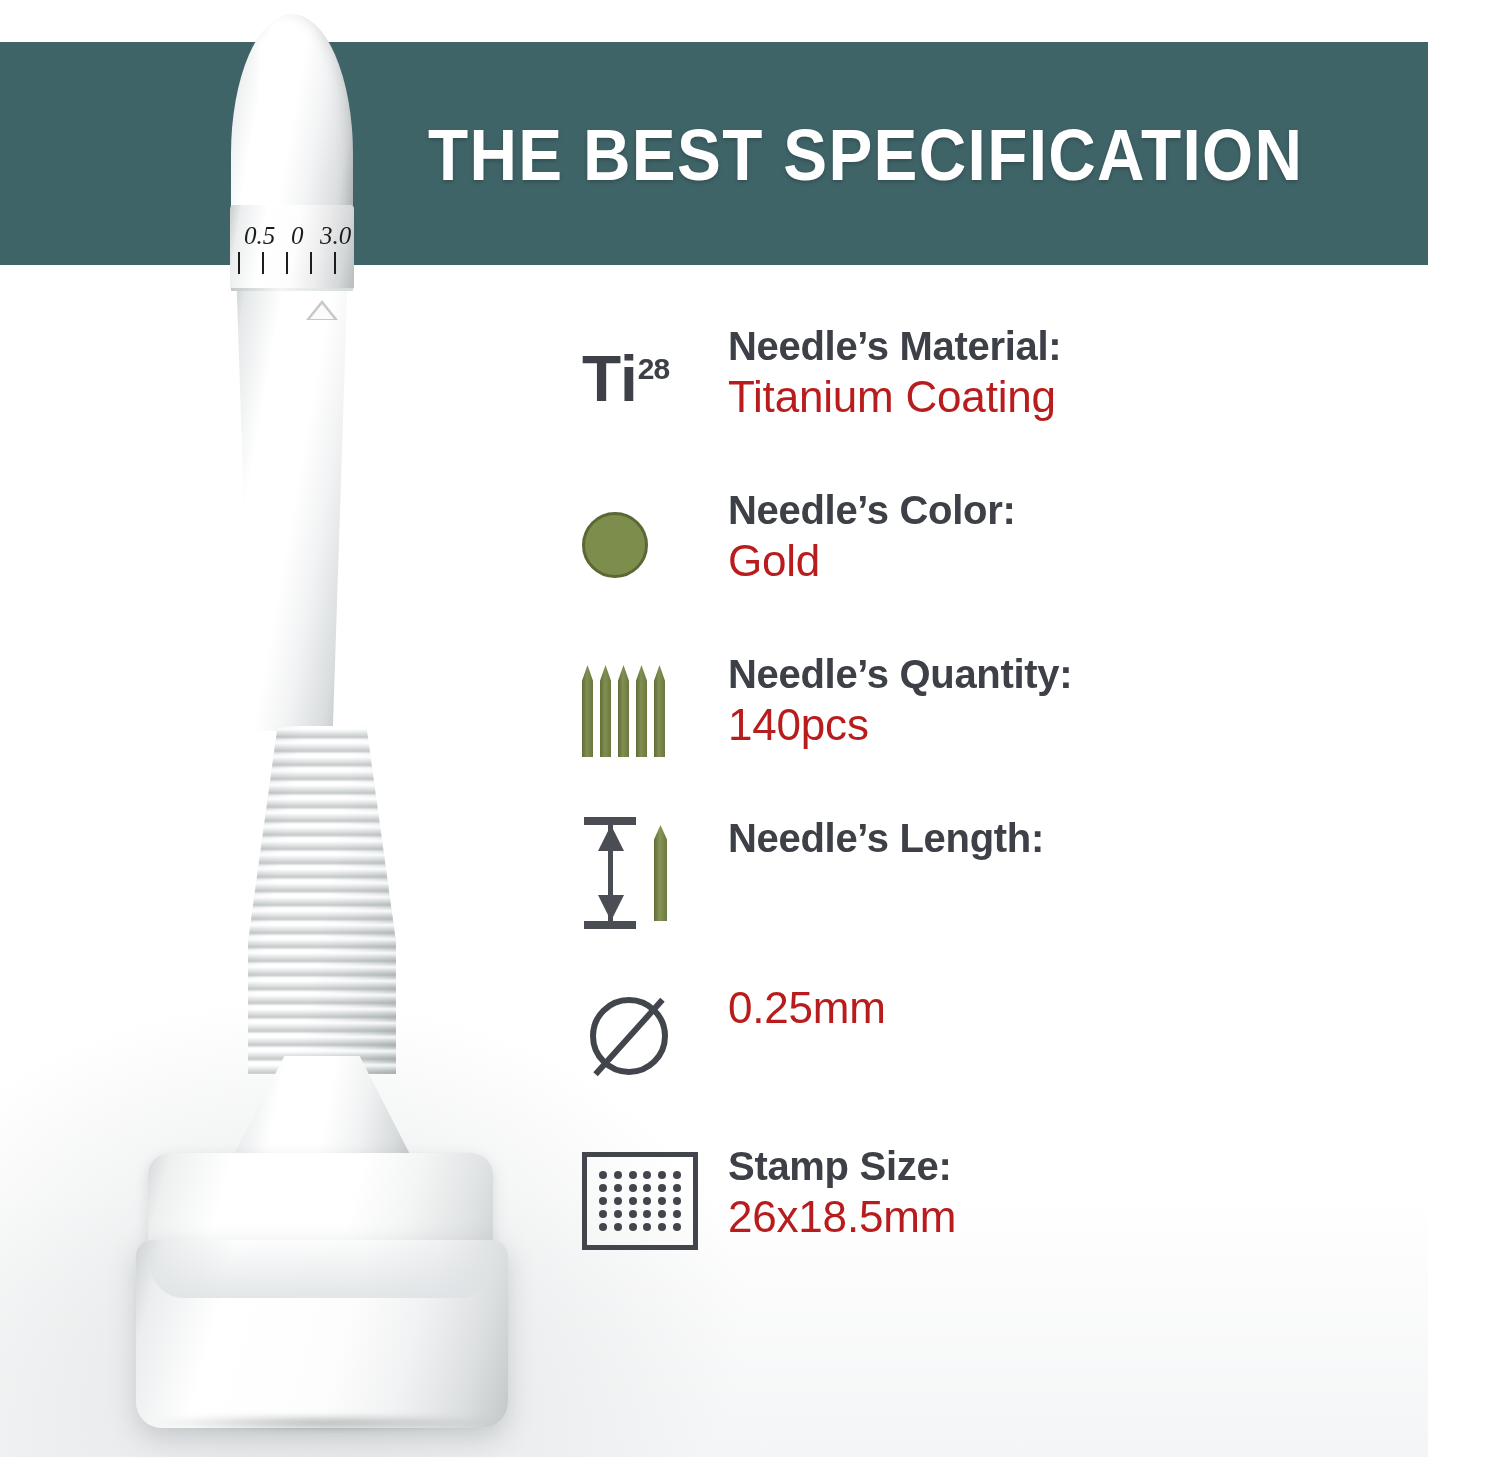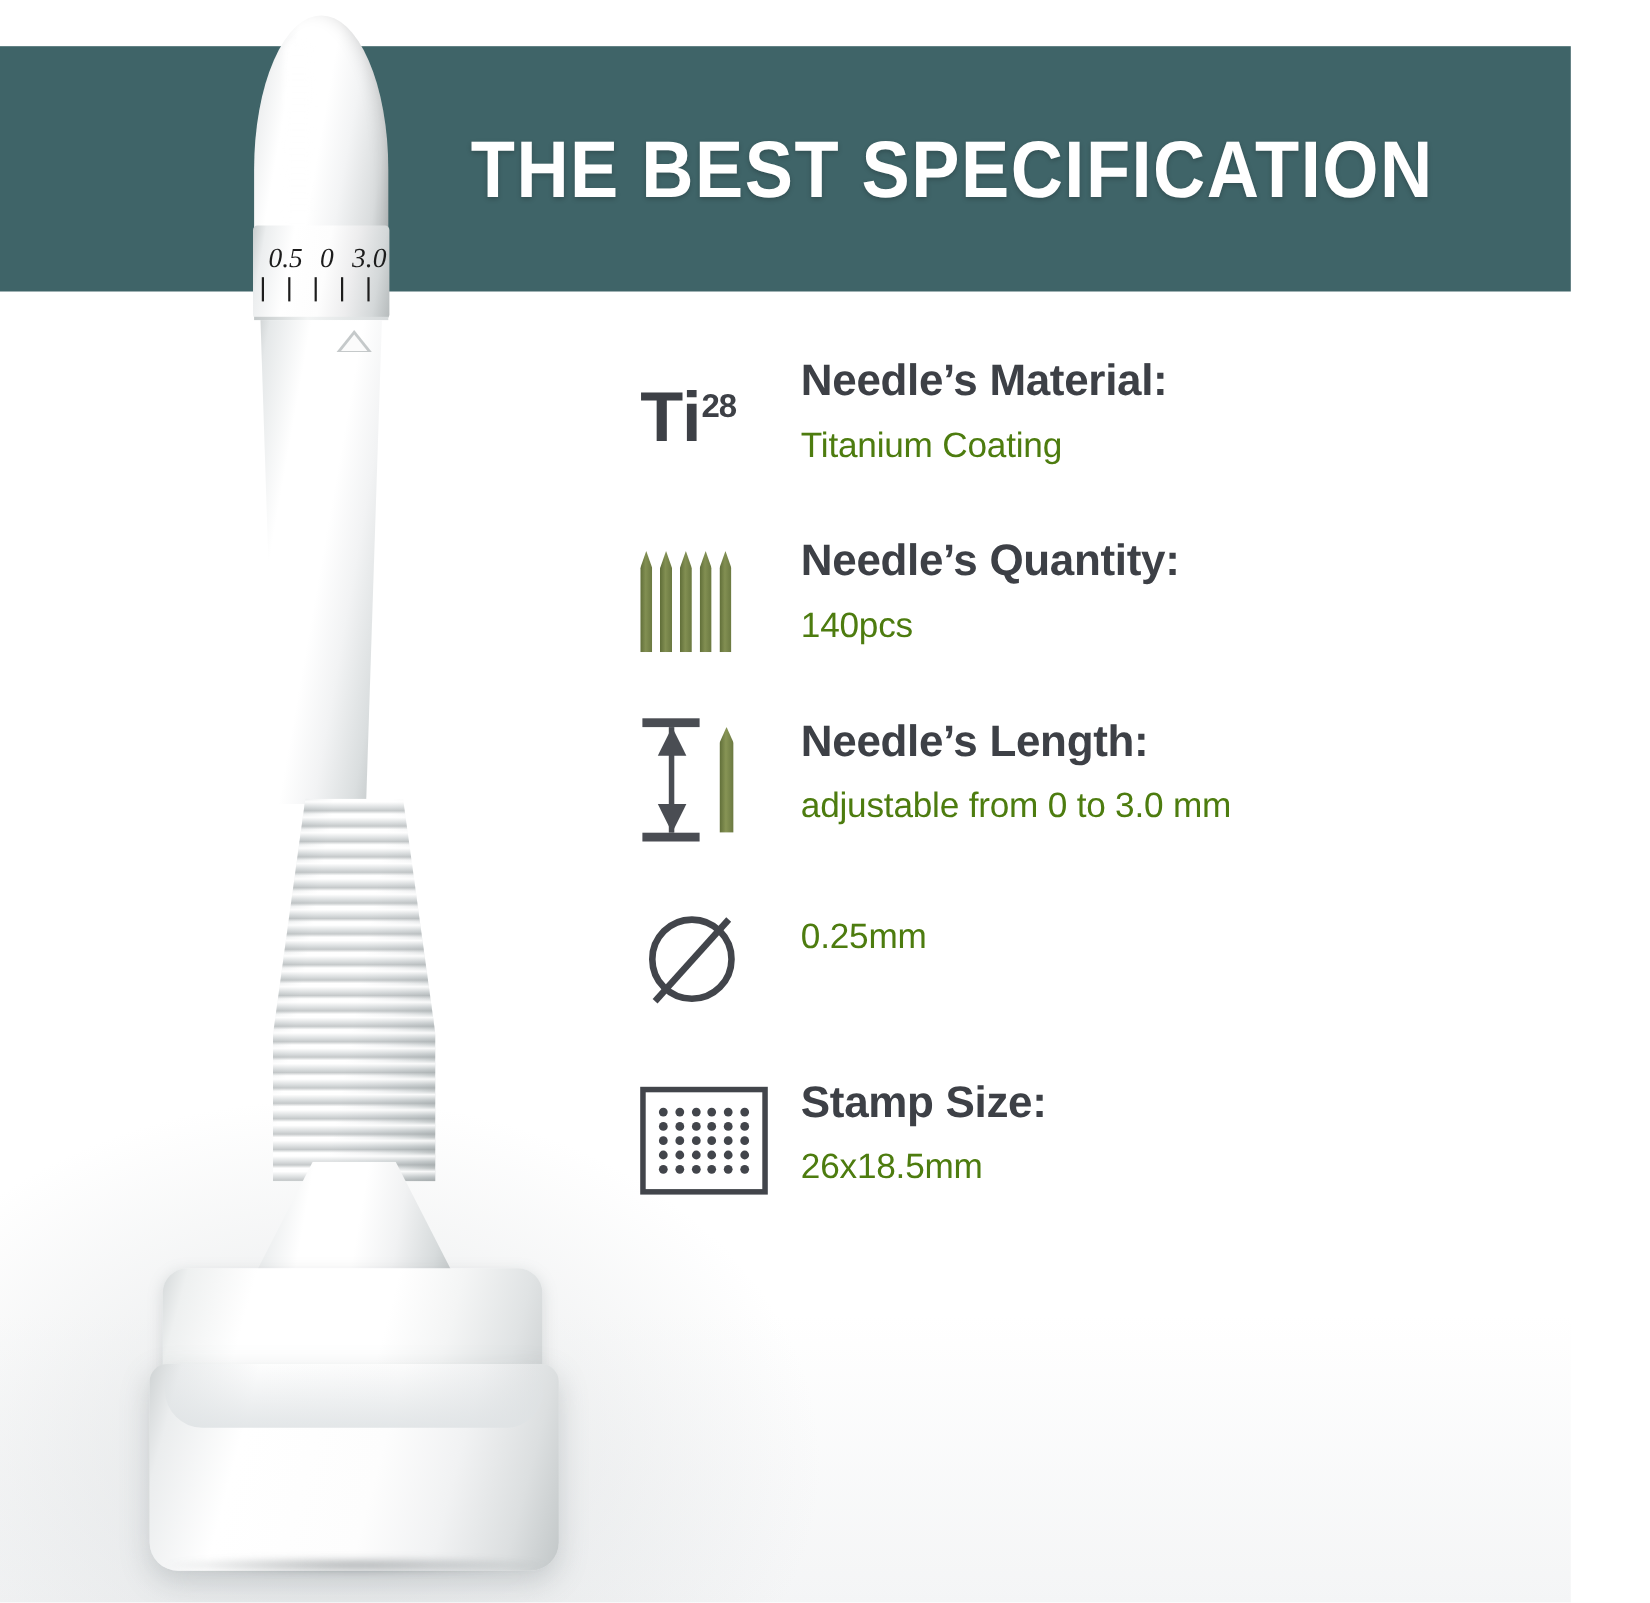--- a/index.html
+++ b/index.html
@@ -232,27 +232,27 @@
   .spec-text { flex:1 1 auto; padding-top:2px; }
   .spec-title {
     color:#3d4046;
     font-family:"Liberation Sans", sans-serif;
     font-weight:700;
     font-size:40px;
     line-height:1.12;
     letter-spacing:-0.3px;
   }
   .spec-value {
-    color:#4d7c0f;
+    color:#b91c1c;
     font-family:"Liberation Sans", sans-serif;
     font-weight:400;
-    font-size:32px;
+    font-size:44px;
     line-height:1.2;
     letter-spacing:-0.2px;
-    margin-top:16px;
+    margin-top:2px;
   }
 
   
   .icon-ti {
     color:#3d4046;
     font-family:"Liberation Sans", sans-serif;
     font-weight:700;
     font-size:64px;
     line-height:1;
     position:relative;
@@ -383,20 +383,29 @@
         <div class="icon-ti">
           <span>Ti</span><sup>28</sup>
         </div>
       </div>
       <div class="spec-text">
         <div class="spec-title">Needle’s Material:</div>
         <div class="spec-value">Titanium Coating</div>
       </div>
     </div>
 
+    <div class="spec-row">
+      <div class="spec-icon">
+        <div class="icon-dot"></div>
+      </div>
+      <div class="spec-text">
+        <div class="spec-title">Needle’s Color:</div>
+        <div class="spec-value">Gold</div>
+      </div>
+    </div>
 
     <div class="spec-row">
       <div class="spec-icon">
         <div class="icon-needles">
           <div class="needle"></div>
           <div class="needle"></div>
           <div class="needle"></div>
           <div class="needle"></div>
           <div class="needle"></div>
         </div>
@@ -413,21 +422,20 @@
           <div class="meas-cap top"></div>
           <div class="meas-line"></div>
           <div class="meas-arrow up"></div>
           <div class="meas-arrow dn"></div>
           <div class="meas-cap bot"></div>
           <div class="length-needle"></div>
         </div>
       </div>
       <div class="spec-text">
         <div class="spec-title">Needle’s Length:</div>
-        <div class="spec-value">adjustable from 0 to 3.0 mm</div>
       </div>
     </div>
 
     <div class="spec-row">
       <div class="spec-icon">
         <div class="icon-dia">
           <div class="dia-circle"></div>
           <div class="dia-slash"></div>
         </div>
       </div>

